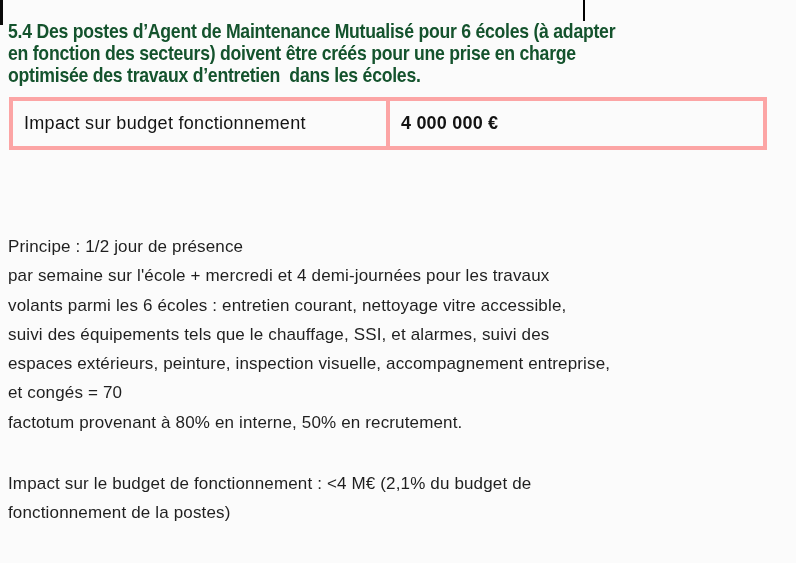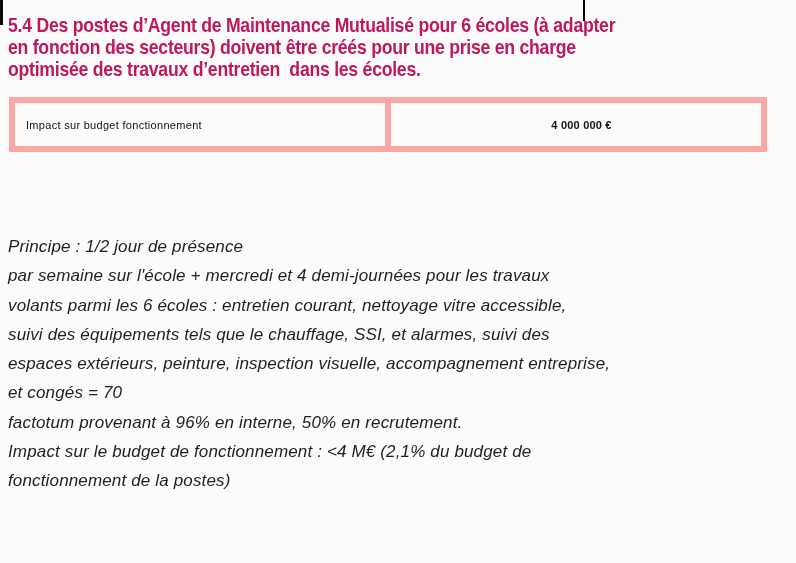--- a/index.html
+++ b/index.html
@@ -10,22 +10,22 @@
     font-family: "Liberation Sans", sans-serif;
     position: relative;
     color: #1b1b1b;
   }
   .edge-strip {
     position: absolute; left: 0; top: 0;
     width: 3px; height: 25px;
     background: #0a0a0a;
   }
   .heading {
-    position: absolute; left: 8px; top: 14px;
-    color: #be185d;
+    position: absolute; left: 8px; top: 20px;
+    color: #14532d;
   }
   .heading-line {
     display: block;
     font-size: 21px;
     font-weight: 700;
     line-height: 22px;
     white-space: pre;
     letter-spacing: -0.3px;
     transform: scaleX(0.84);
     transform-origin: left center;
@@ -35,46 +35,44 @@
     width: 2px; height: 21px;
     background: #000;
   }
   .impact-table {
     position: absolute; left: 9px; top: 97px;
     width: 758px;
     border-collapse: collapse;
     table-layout: fixed;
   }
   .impact-table td {
-    border: 6px solid #fca5a5;
+    border: 4px solid #fca5a5;
     height: 49px;
     vertical-align: middle;
     padding-left: 11px;
-    font-size: 11px;
+    font-size: 18px;
     color: #131313;
     letter-spacing: 0.3px;
   }
   .impact-table td.cell-value {
     font-weight: 700;
     letter-spacing: 0.2px;
-    text-align: center;
   }
   .body-text {
     position: absolute; left: 8px; top: 232px;
-    font-style: italic;
     font-size: 17px;
     line-height: 29.3px;
     color: #1f1f1f;
     letter-spacing: 0.15px;
   }
   .paragraph-line {
     display: block;
     white-space: pre;
   }
-  .para-2 { }
+  .para-2 { margin-top: 32px; }
 </style>
 </head>
 <body>
 
 <div class="edge-strip"></div>
 
 <div class="heading">
   <span class="heading-line">5.4 Des postes d’Agent de Maintenance Mutualisé pour 6 écoles (à adapter</span>
   <span class="heading-line">en fonction des secteurs) doivent être créés pour une prise en charge</span>
   <span class="heading-line">optimisée des travaux d’entretien  dans les écoles.</span>
@@ -92,19 +90,19 @@
 </table>
 
 <div class="body-text">
   <div class="para-1">
     <span class="paragraph-line">Principe : 1/2 jour de présence</span>
     <span class="paragraph-line">par semaine sur l'école + mercredi et 4 demi-journées pour les travaux</span>
     <span class="paragraph-line">volants parmi les 6 écoles : entretien courant, nettoyage vitre accessible,</span>
     <span class="paragraph-line">suivi des équipements tels que le chauffage, SSI, et alarmes, suivi des</span>
     <span class="paragraph-line">espaces extérieurs, peinture, inspection visuelle, accompagnement entreprise,</span>
     <span class="paragraph-line">et congés = 70</span>
-    <span class="paragraph-line">factotum provenant à 96% en interne, 50% en recrutement.</span>
+    <span class="paragraph-line">factotum provenant à 80% en interne, 50% en recrutement.</span>
   </div>
   <div class="para-2">
     <span class="paragraph-line">Impact sur le budget de fonctionnement : &lt;4 M€ (2,1% du budget de</span>
     <span class="paragraph-line">fonctionnement de la postes)</span>
   </div>
 </div>
 
 </body></html>

